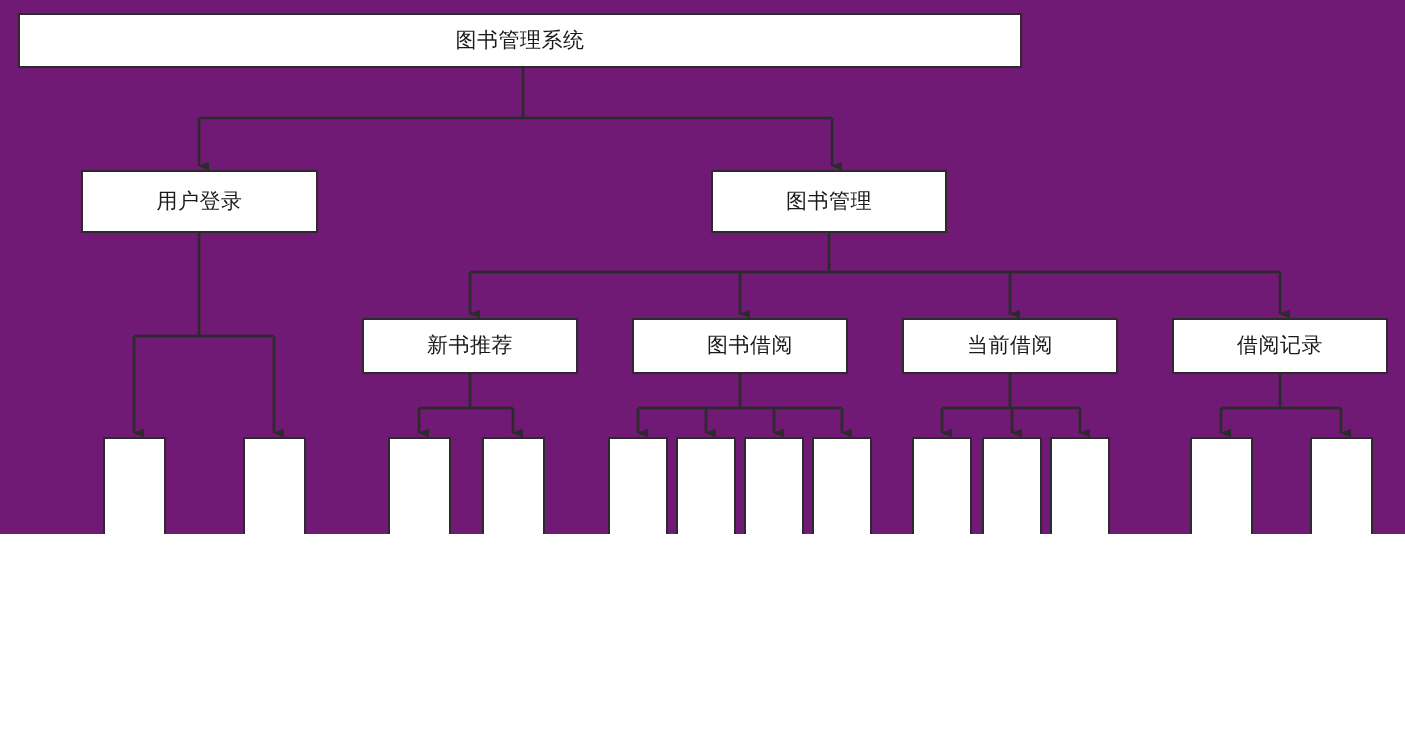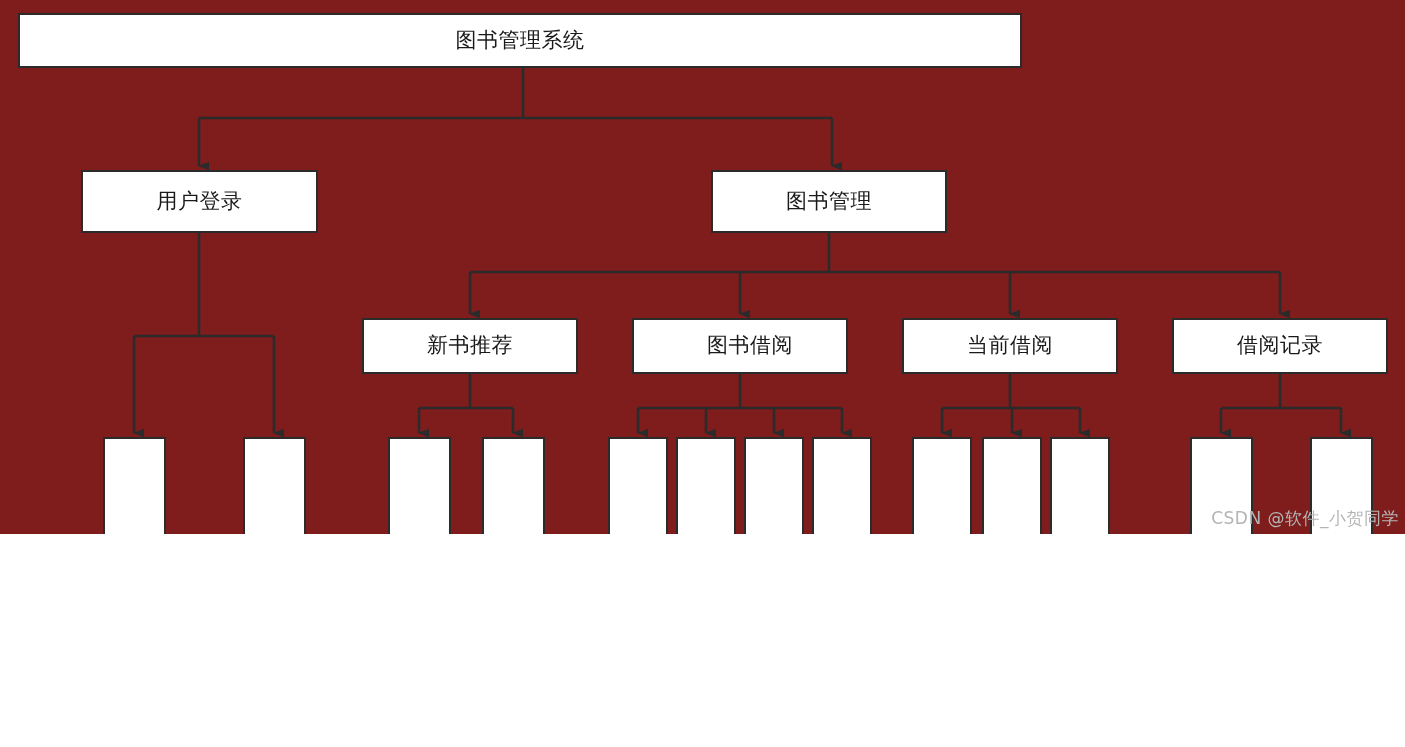--- a/index.html
+++ b/index.html
@@ -8,21 +8,21 @@
     padding: 0;
     background: #ffffff;
   }
   body {
     font-family: "DejaVu Sans", "Liberation Sans", sans-serif;
   }
   #diagram {
     position: relative;
     width: 1405px;
     height: 534px;
-    background: #7f1d1d;
+    background: #701a75;
     overflow: hidden;
   }
   #edges {
     position: absolute;
     left: 0;
     top: 0;
     width: 1405px;
     height: 747px;
     pointer-events: none;
   }
@@ -176,14 +176,13 @@
   <div class="node v" style="left:1050px; top:437px; width:60px; height:298px;">
     <span class="vtext">确认归还（管理员）</span>
   </div>
   <div class="node v" style="left:1190px; top:437px; width:63px; height:298px;">
     <span class="vtext">新增借阅记录</span>
   </div>
   <div class="node v" style="left:1310px; top:437px; width:63px; height:298px;">
     <span class="vtext">查询借阅记录</span>
   </div>
 
-  <div class="watermark">CSDN @软件_小贺同学</div>
 </div>
 
 </body></html>

